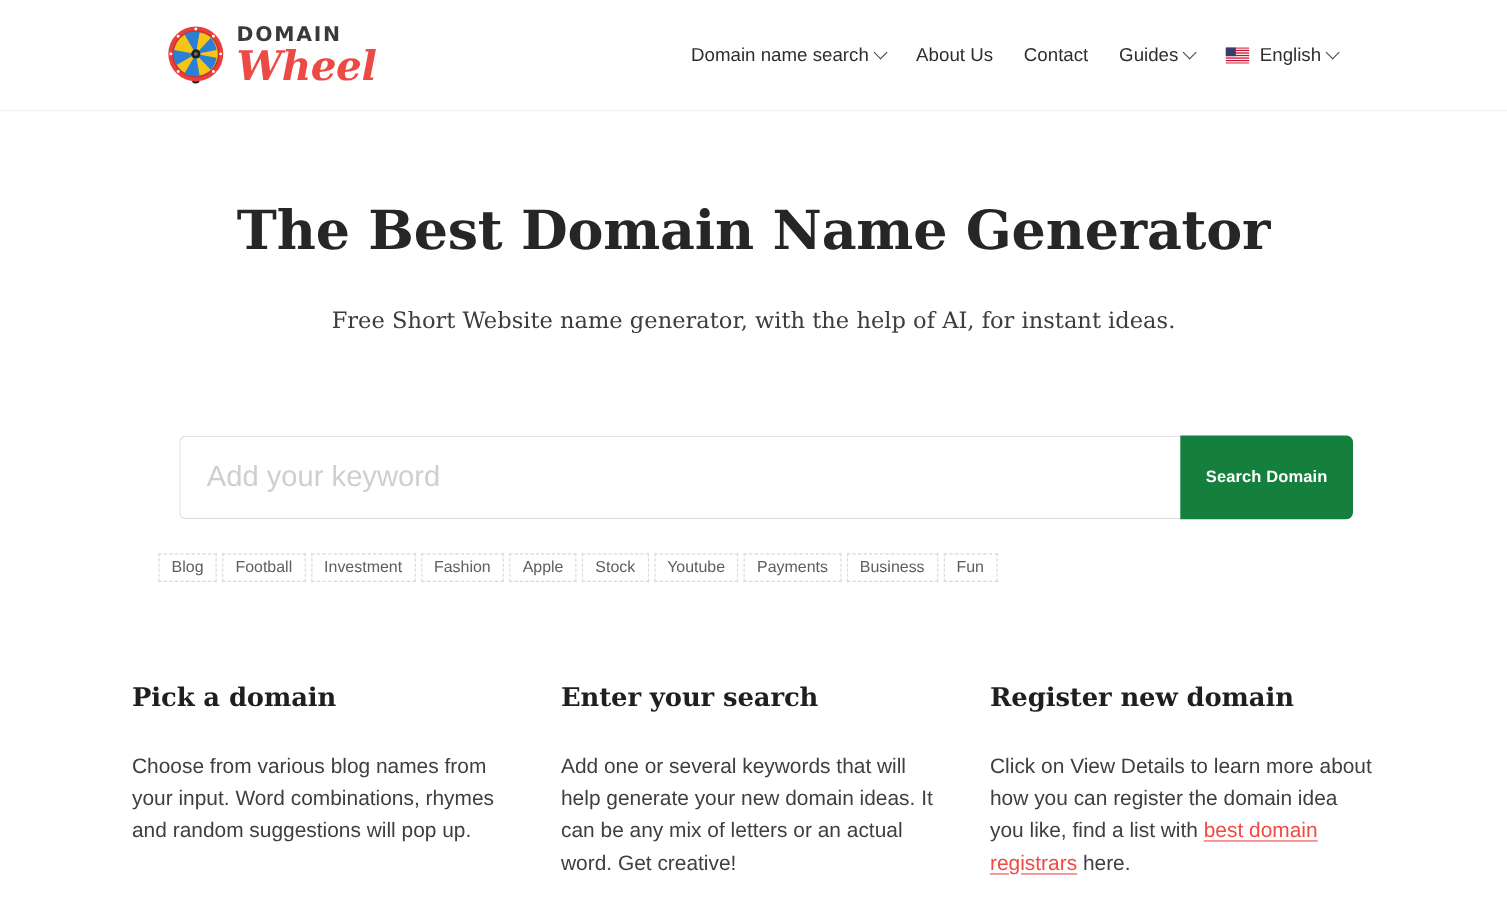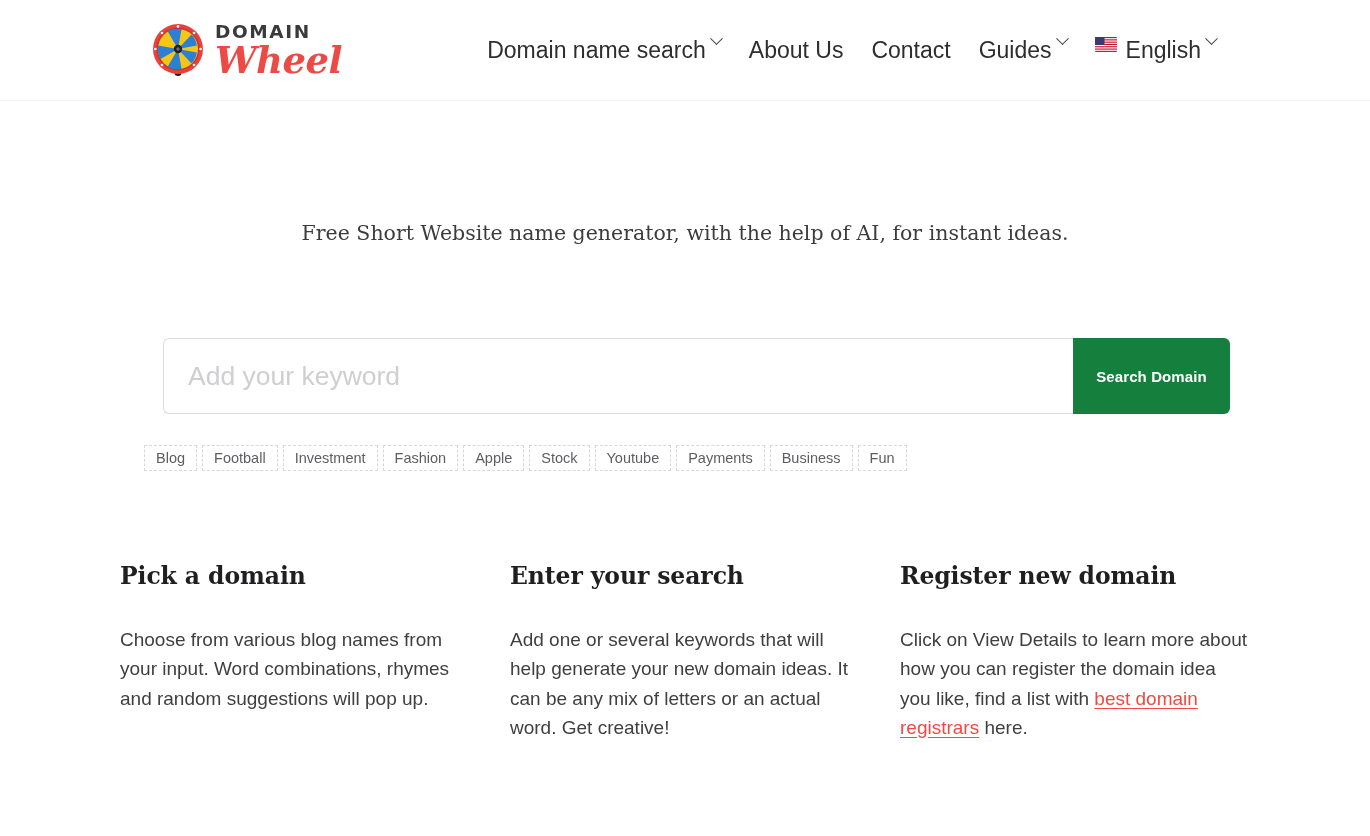--- a/index.html
+++ b/index.html
@@ -60,23 +60,23 @@
   }
 
   .main-nav {
     margin-left: auto;
     display: flex;
     align-items: center;
     gap: 0px;
   }
   .nav-item {
     display: flex;
-    align-items: flex-start;
+    align-items: center;
     gap: 6px;
-    font-size: 23px;
+    font-size: 17px;
     color: #2e2e30;
     text-decoration: none;
     padding: 6px 14px;
     white-space: nowrap;
     cursor: pointer;
   }
   .chev {
     display: inline-block;
     width: 9px;
     height: 9px;
@@ -302,20 +302,21 @@
       <span>English</span>
       <i class="chev"></i>
     </a>
 
   </nav>
 </header>
 
 <main>
 
   <section class="hero">
+    <h1>The Best Domain Name Generator</h1>
     <p class="sub">Free Short Website name generator, with the help of AI, for instant ideas.</p>
   </section>
 
   <section class="search-wrap">
     <div class="search-row">
       <div class="search-field">
         <input type="text" placeholder="Add your keyword" style="">
       </div>
       <button class="search-btn">Search Domain</button>
     </div>

